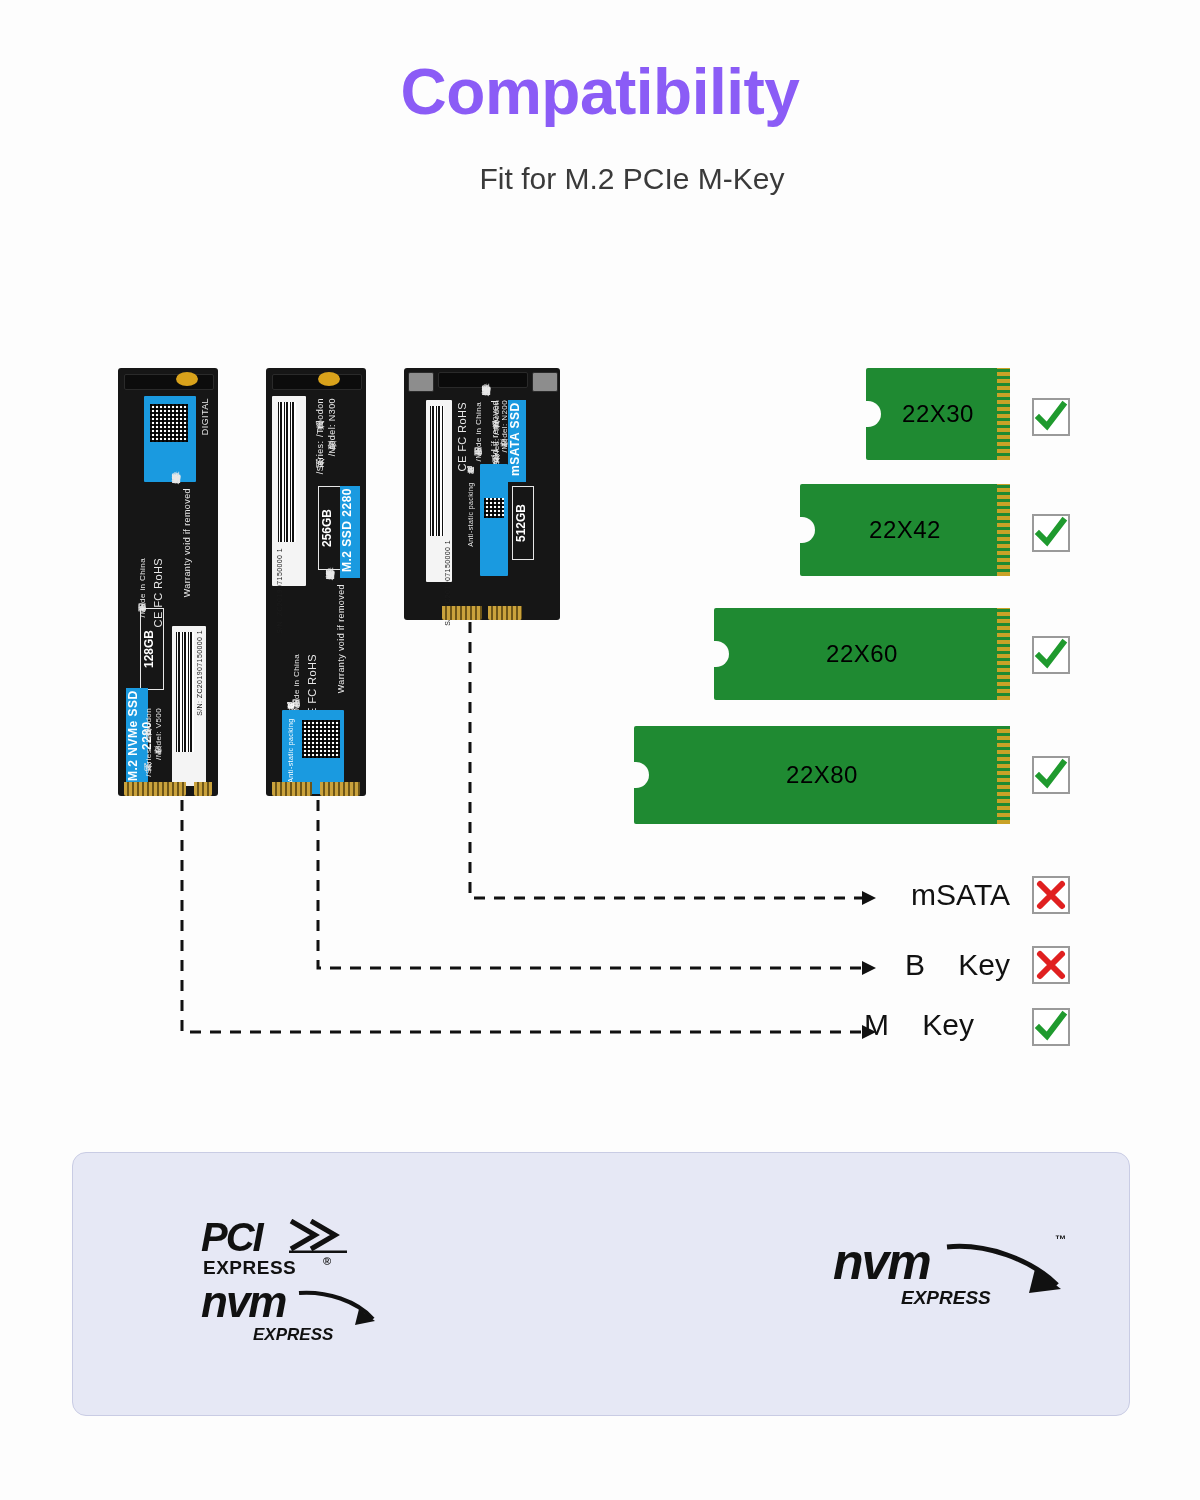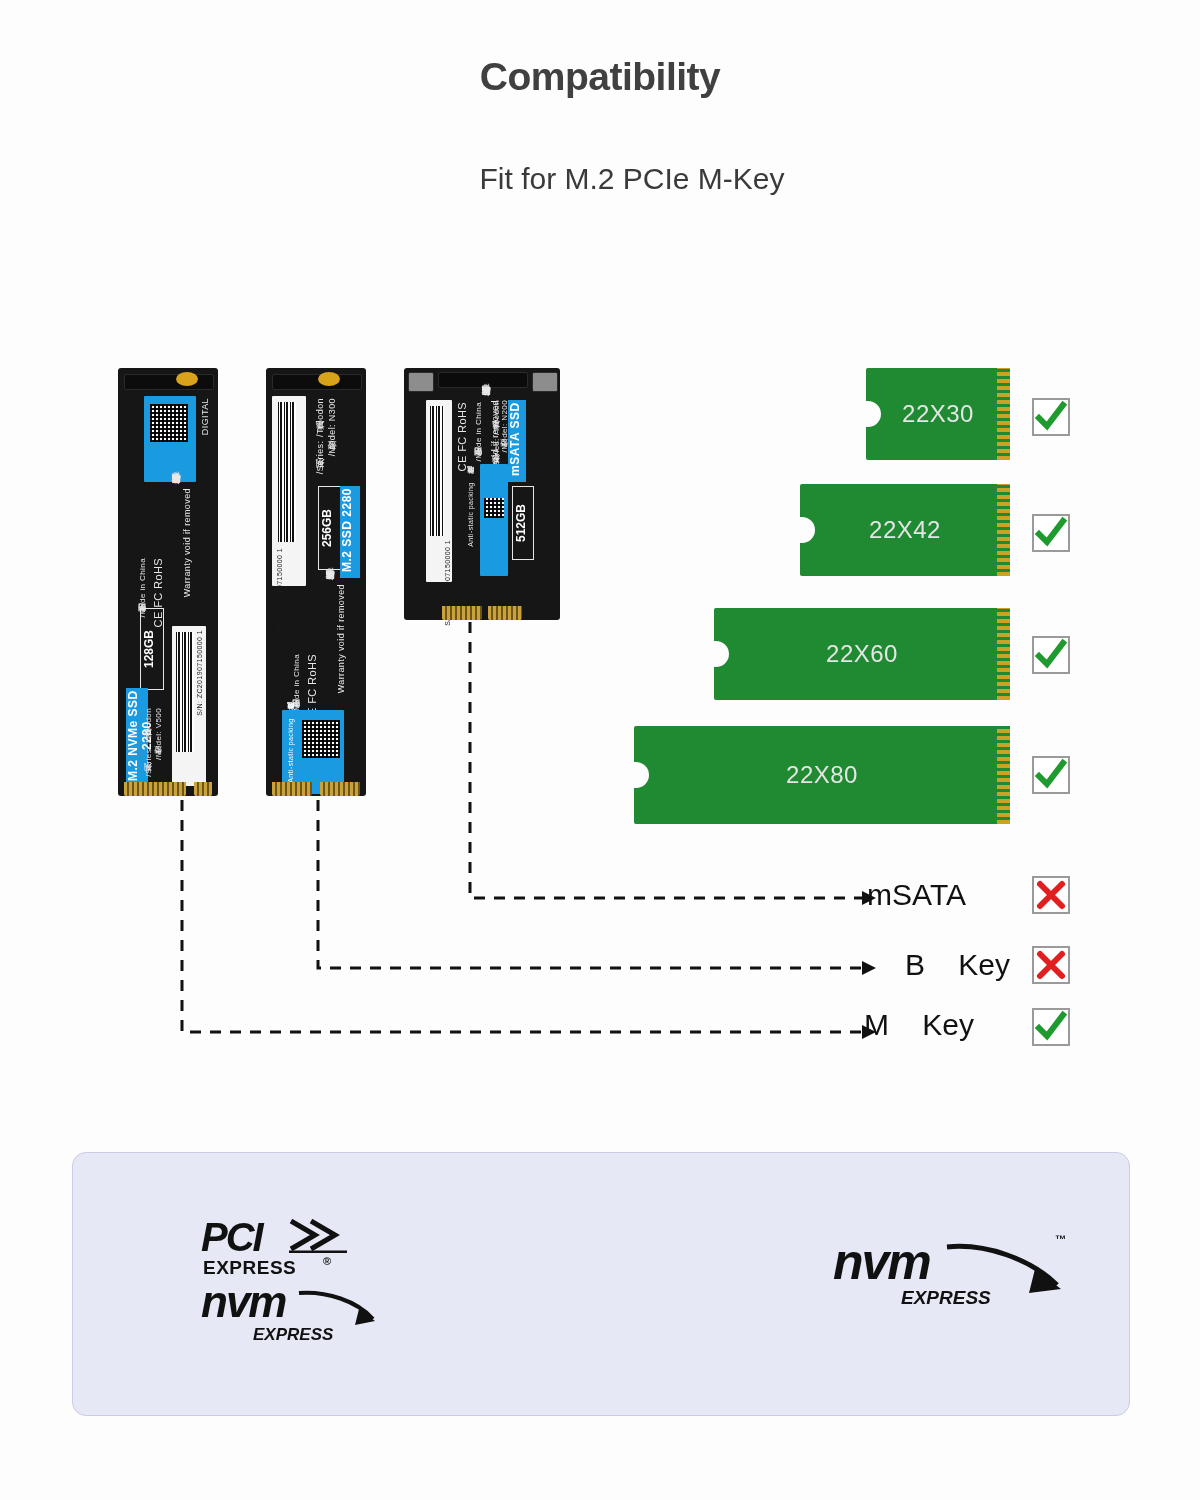--- a/index.html
+++ b/index.html
@@ -15,23 +15,23 @@
     overflow: hidden;
   }
 
   
   .page-title {
     position: absolute;
     top: 55px;
     left: 0;
     width: 1200px;
     text-align: center;
-    font-size: 39px;
-    font-weight: bold;
-    color: #404040;
+    font-size: 64px;
+    font-weight: bold;
+    color: #8b5cf6;
     letter-spacing: -0.5px;
   }
   .page-subtitle {
     position: absolute;
     top: 162px;
     left: 0;
     width: 1200px;
     text-align: center;
     font-size: 30px;
     color: #3a3a3a;
@@ -156,21 +156,21 @@
   }
   .module .mlabel {
     position: absolute;
     left: 0;
     top: 0;
     width: 100%;
     height: 100%;
     display: flex;
     align-items: center;
     justify-content: center;
-    color: #e5e5e5;
+    color: #000000;
     font-size: 24px;
     letter-spacing: 0.5px;
   }
 
   
   .mark {
     position: absolute;
     width: 38px;
     height: 38px;
     border: 2px solid #9a9a9a;
@@ -408,21 +408,21 @@
   <div class="notch"></div>
   <div class="conn"></div>
   <div class="mlabel">22X80</div>
 </div>
 <div class="mark" style="left:1032px; top:756px;">
   <svg width="34" height="34" viewBox="0 0 34 34">
       <path d="M5 18 L13 26 L29 5" stroke="#1f9a2e" stroke-width="6" fill="none" stroke-linecap="square"></path>
     </svg>
 </div>
 
-<div class="keyrow-label" style="left:776px; top:878px; width:190px;">mSATA</div>
+<div class="keyrow-label" style="left:820px; top:878px; width:190px;">mSATA</div>
 <div class="mark" style="left:1032px; top:876px;">
   <svg width="34" height="34" viewBox="0 0 34 34">
     <path d="M6 6 L28 28 M28 6 L6 28" stroke="#e02020" stroke-width="6" fill="none" stroke-linecap="round"></path>
   </svg>
 </div>
 
 <div class="keyrow-label" style="left:820px; top:948px; width:190px;">B    Key</div>
 <div class="mark" style="left:1032px; top:946px;">
   <svg width="34" height="34" viewBox="0 0 34 34">
     <path d="M6 6 L28 28 M28 6 L6 28" stroke="#e02020" stroke-width="6" fill="none" stroke-linecap="round"></path>

